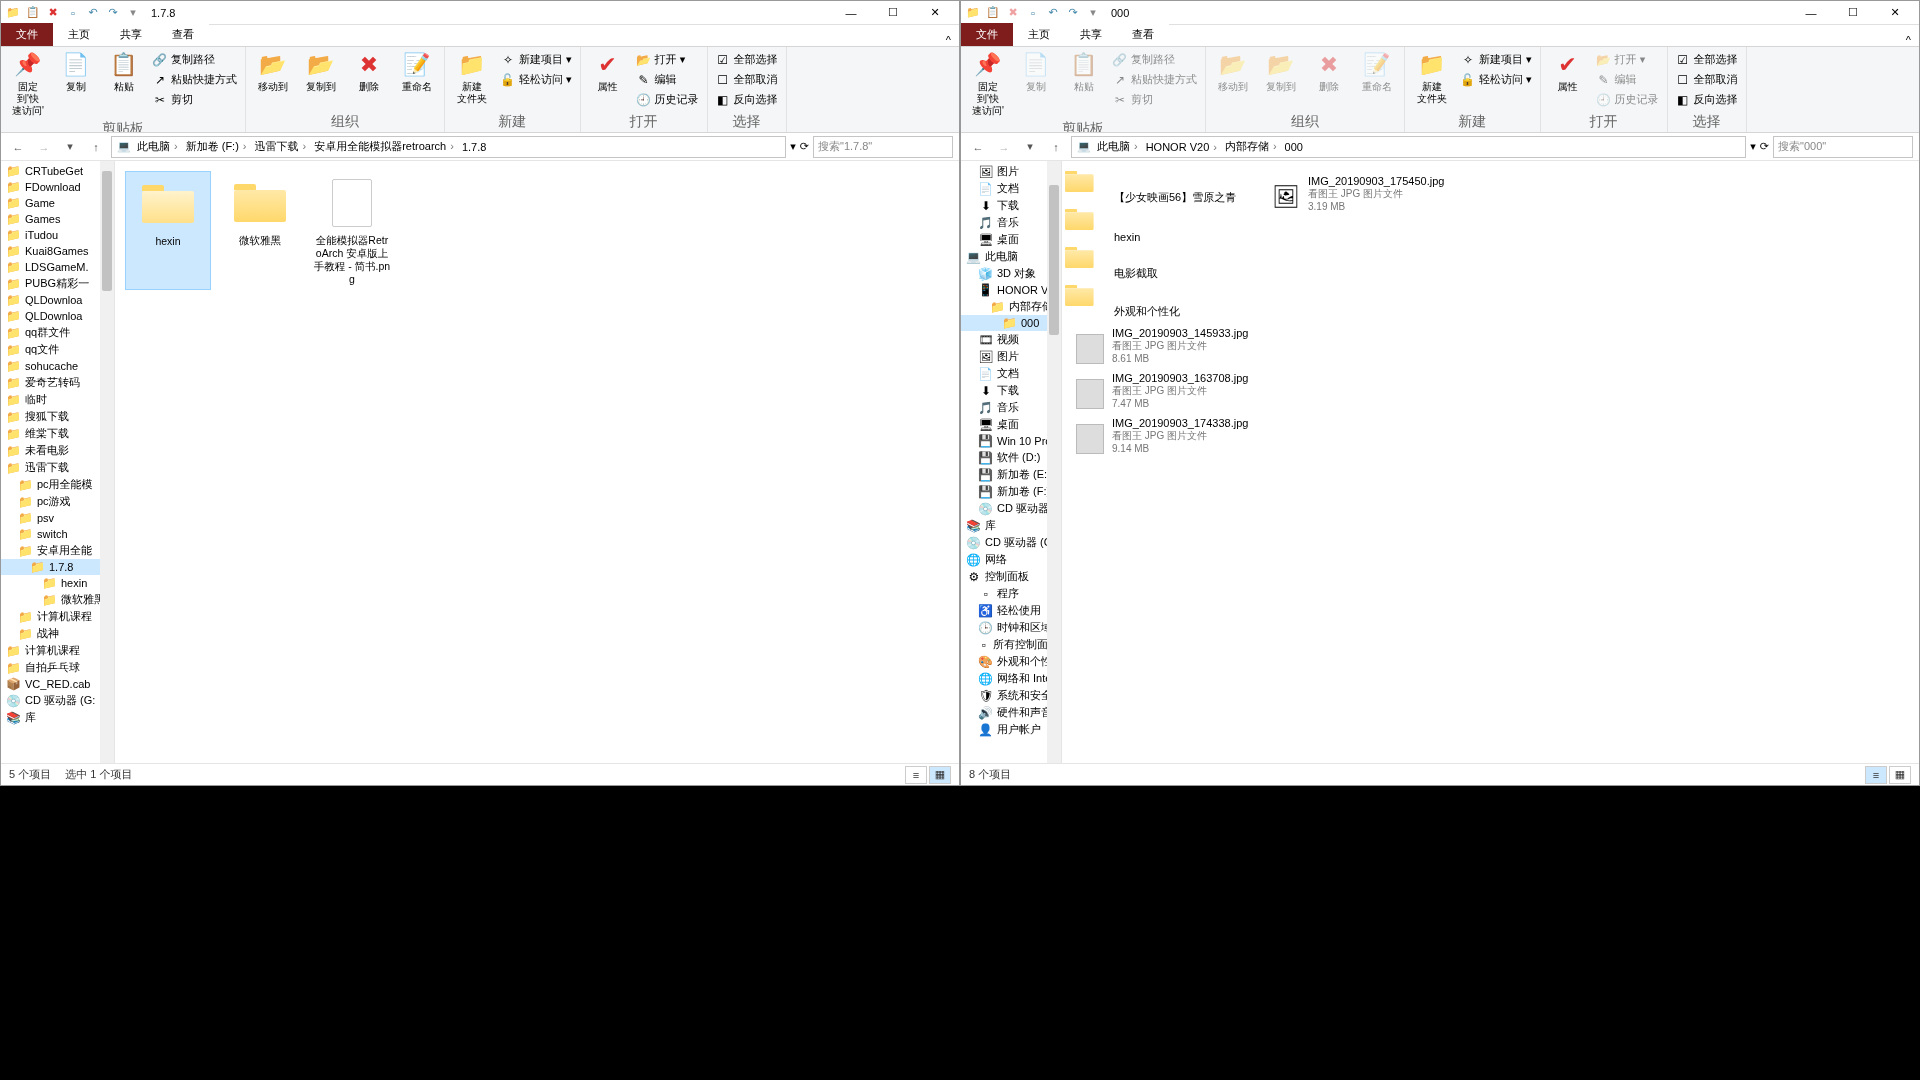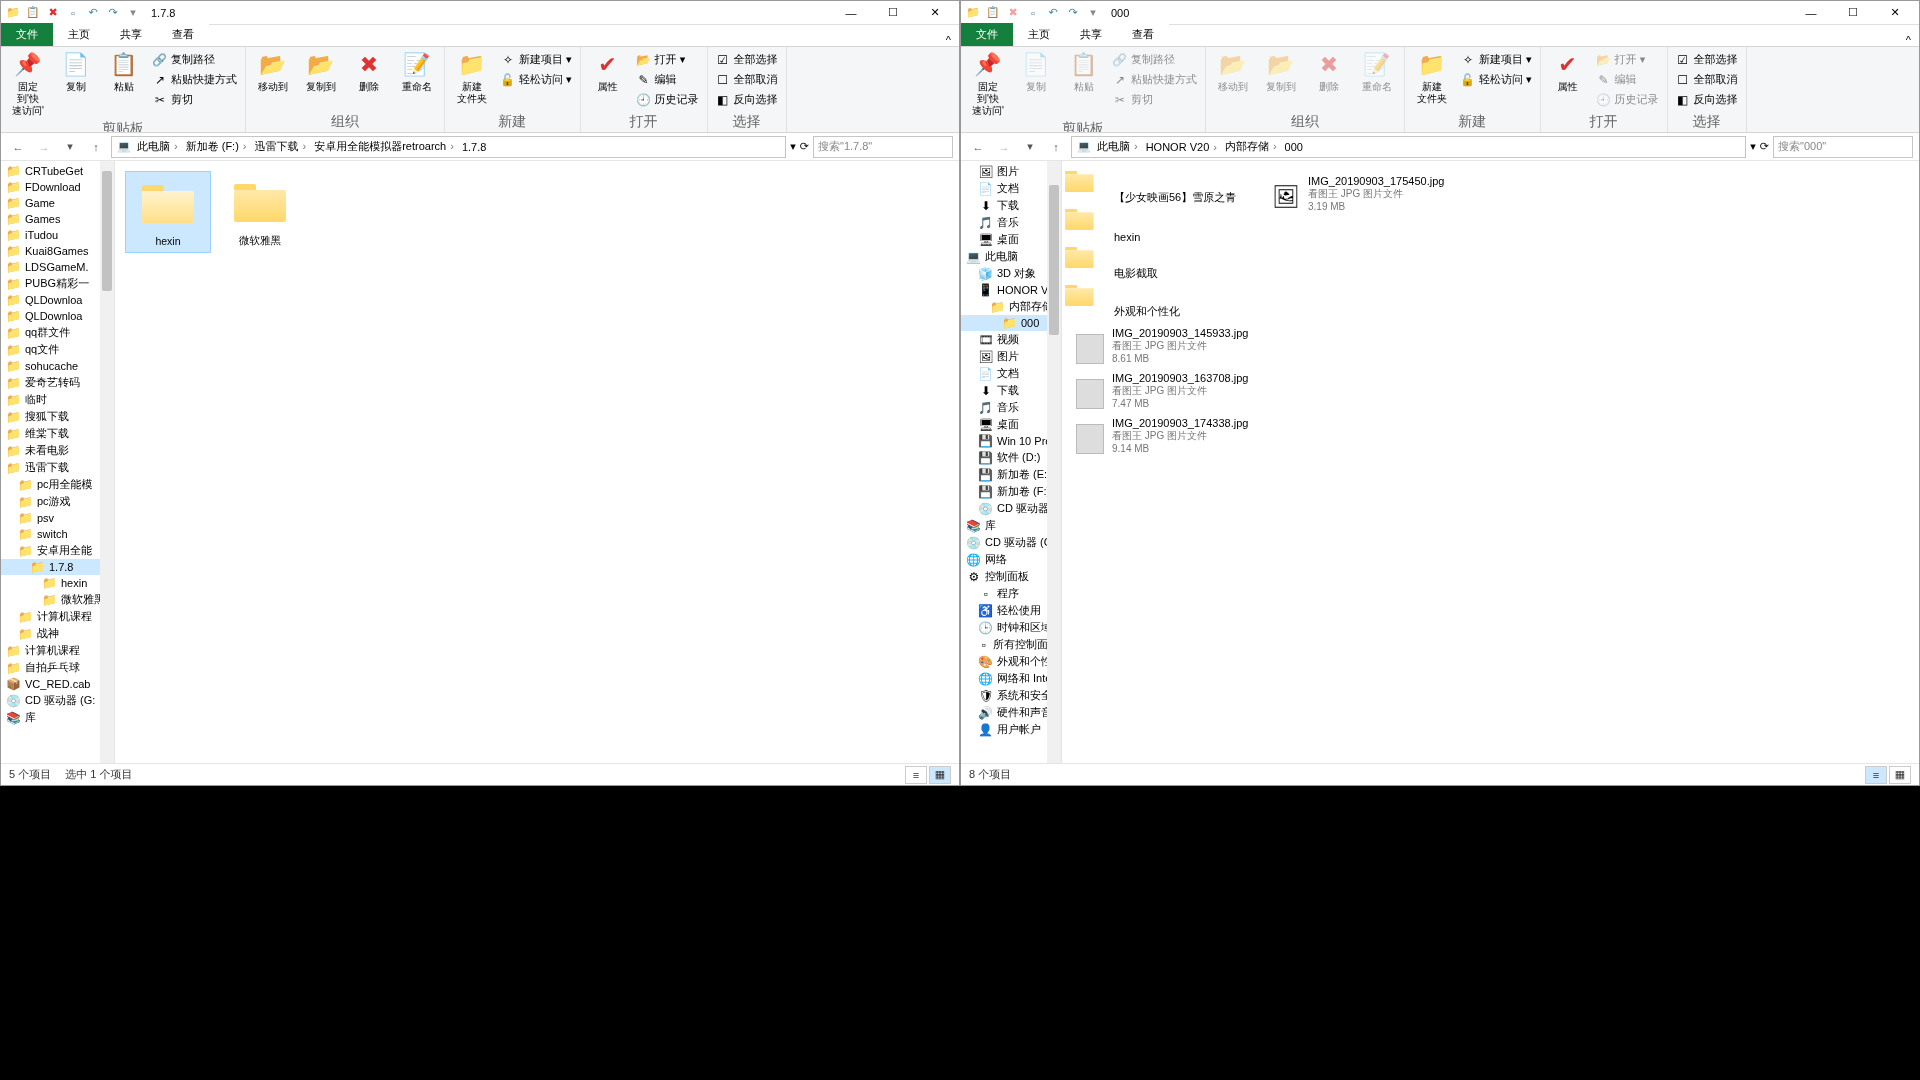--- a/index.html
+++ b/index.html
@@ -6,21 +6,21 @@
 body{background:#000;width:1920px;height:1080px;overflow:hidden}
 .desktop{display:flex;width:1920px;height:786px}
 .explorer{flex:1;background:#fff;display:flex;flex-direction:column;border:1px solid #999}
 .titlebar{height:24px;background:#fff;display:flex;align-items:center;padding:0 4px;gap:4px;border-bottom:1px solid #e0e0e0}
 .tb-icon{width:16px;height:16px;display:inline-flex;align-items:center;justify-content:center}
 .titlebar .title{margin-left:6px}
 .win-ctrl{margin-left:auto;display:flex;gap:2px}
 .win-ctrl span{width:40px;height:24px;display:flex;align-items:center;justify-content:center}
 .tabstrip{height:22px;background:#fff;display:flex;align-items:flex-end;border-bottom:1px solid #d5d5d5}
 .tab{padding:3px 14px;background:#fff;border:1px solid transparent;cursor:pointer}
-.tab.active{background:#15803d;color:#fff}
+.tab.active{background:#7f1d1d;color:#fff}
 .tabstrip .collapse{margin-left:auto;padding:0 8px}
 .ribbon{height:86px;background:#f5f6f7;border-bottom:1px solid #d5d5d5;display:flex;overflow:hidden}
 .rgroup{display:flex;flex-direction:column;height:100%;border-right:1px solid #e2e2e2;padding:2px 6px 0}
 .rgroup .body{flex:1;display:flex;gap:6px;align-items:flex-start}
 .rgroup .label{text-align:center;color:#666;font-size:14px;padding:1px 0}
 .bigbtn{display:flex;flex-direction:column;align-items:center;justify-content:flex-start;width:42px;padding:2px;cursor:pointer;text-align:center}
 .bigbtn .bico{width:28px;height:28px;display:flex;align-items:center;justify-content:center;font-size:22px}
 .bigbtn .cap{font-size:10px;margin-top:2px;line-height:12px;white-space:pre-line}
 .smallcol{display:flex;flex-direction:column;gap:3px;padding-top:2px}
 .smallbtn{display:flex;align-items:center;gap:4px;padding:1px 2px;cursor:pointer;font-size:10px;white-space:nowrap}
@@ -380,20 +380,26 @@
                 <span class="folder-ico open"></span>
               </div>
               <div class="fname">hexin</div>
             </div>
             <div class="fileitem">
               <div class="bigico">
                 <span class="folder-ico"></span>
               </div>
               <div class="fname">微软雅黑</div>
             </div>
+            <div class="fileitem">
+              <div class="bigico">
+                <span class="file-ico"></span>
+              </div>
+              <div class="fname">全能模拟器RetroArch 安卓版上手教程 - 简书.png</div>
+            </div>
           </div>
       </div>
     </div>
     <div class="statusbar">
       <span>5 个项目</span>
       <span>选中 1 个项目</span>
       <div class="viewbtns">
           <span>≡</span>
           <span class="on">▦</span>
         </div>

